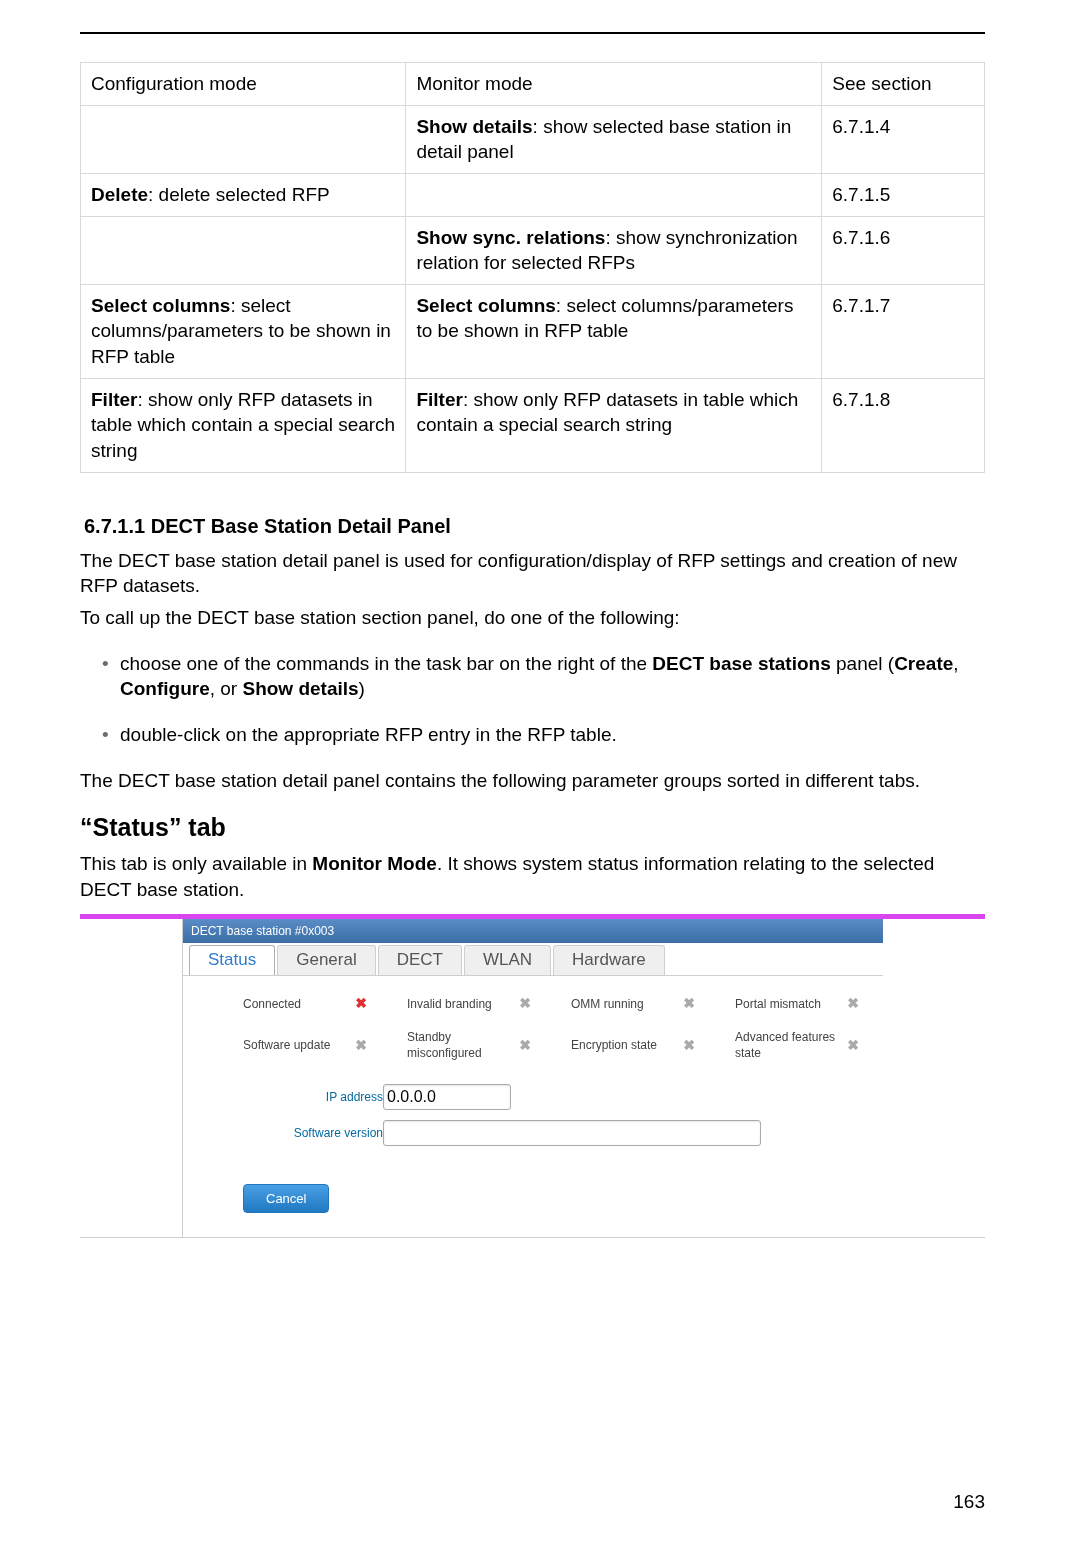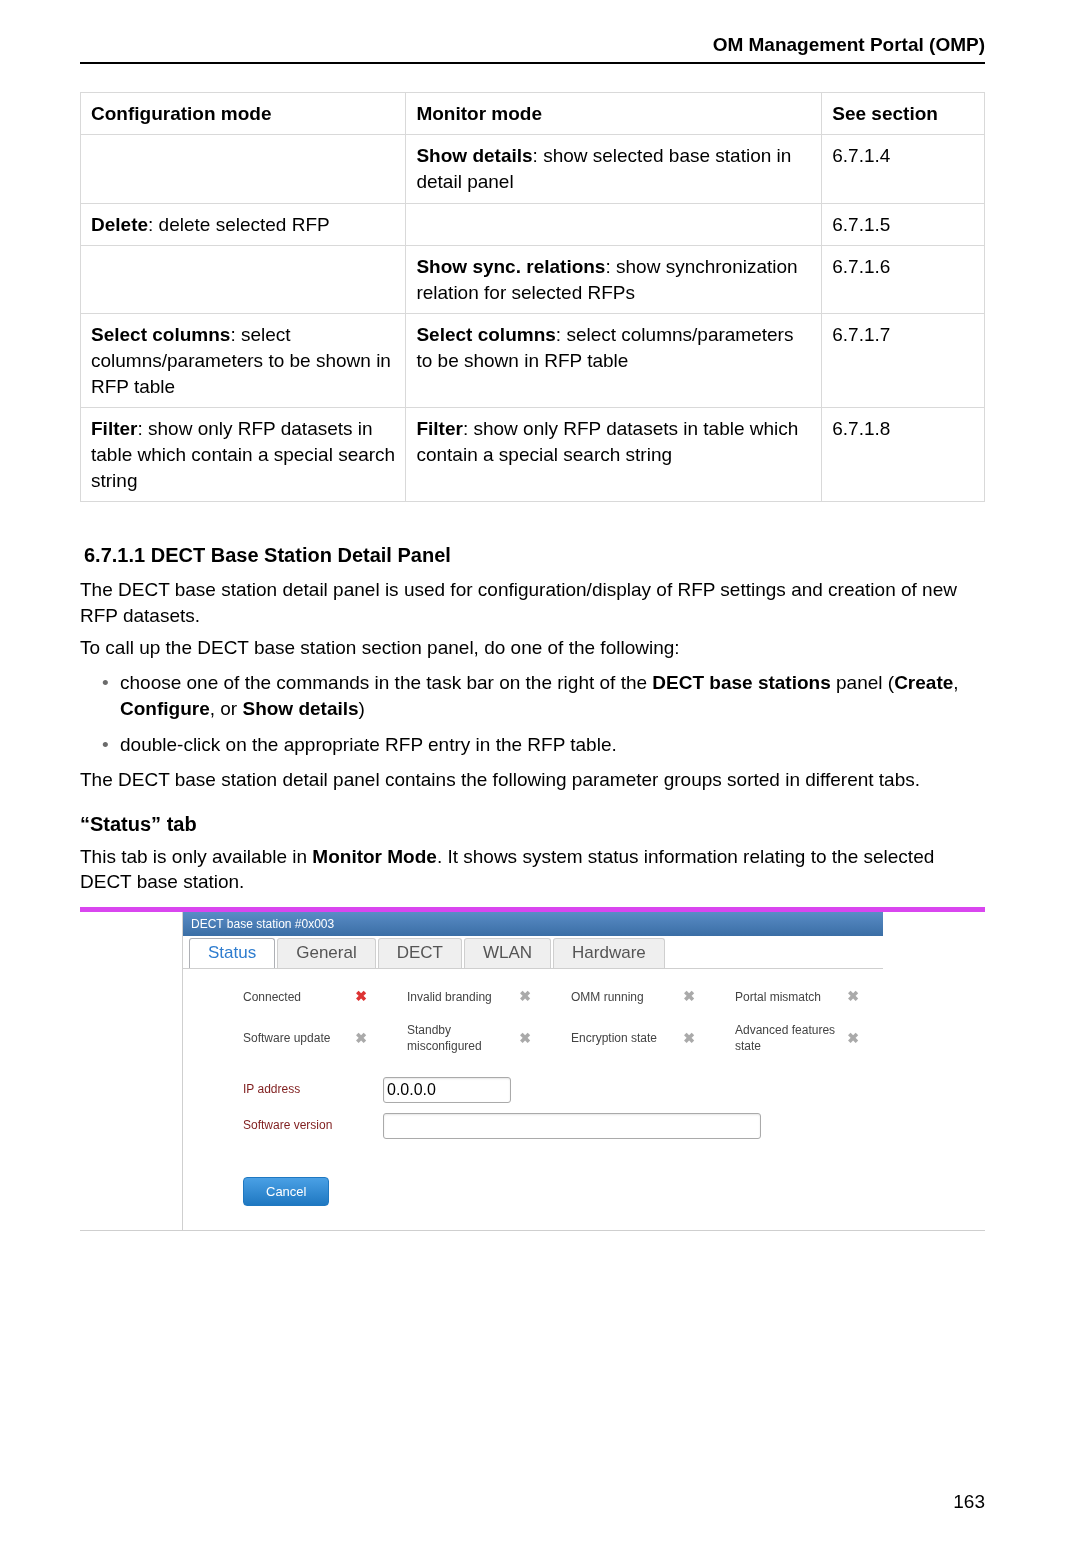--- a/index.html
+++ b/index.html
@@ -38,33 +38,33 @@
   .feature-table col.c1 { width: 36%; }
   .feature-table col.c2 { width: 46%; }
   .feature-table col.c3 { width: 18%; }
   .feature-table th, .feature-table td {
     border: 1px solid #d9d9d9;
     padding: 8px 10px;
     text-align: left;
     vertical-align: top;
     font-size: 19px;
   }
-  .feature-table th { font-weight: 700; }
+  .feature-table th { font-weight: 400; }
   .bold { font-weight: 700; }
   
   h2.section-num {
     font-size: 20px;
     font-weight: 700;
     margin: 40px 0 8px 4px;
   }
   p.body { margin: 6px 0; }
   ul.bullets { margin: 4px 0 4px 22px; padding: 0; }
-  ul.bullets li { margin: 10px 0; list-style: none; position: relative; padding-left: 18px; }
+  ul.bullets li { margin: 20px 0; list-style: none; position: relative; padding-left: 18px; }
   ul.bullets li::before { content: "•"; position: absolute; left: 0; color: #6b6b6b; }
-  h3.subhead { font-size: 20px; font-weight: 700; margin: 18px 0 6px 0; }
+  h3.subhead { font-size: 25px; font-weight: 700; margin: 18px 0 6px 0; }
   
   .screenshot-area {
     margin: 12px 0 24px 0;
     border-top: 5px solid #d946ef;
     border-bottom: 1px solid #cfcfcf;
     padding: 0;
     display: flex;
     justify-content: center;
   }
   .panel {
@@ -123,21 +123,21 @@
     justify-content: space-between;
   }
   .field-label { color: #444; }
   .x-red  { color: #d33; font-weight: 700; font-size: 14px; }
   .x-gray { color: #aaa; font-weight: 700; font-size: 14px; }
   .form-row {
     display: flex;
     align-items: center;
     margin: 10px 0;
   }
-  .form-row .lbl { width: 140px; color: #7f1d1d; }
+  .form-row .lbl { width: 140px; color: #0369a1; text-align: right; }
   .text-input {
     font-family: inherit;
     font-size: 16px;
     padding: 3px 3px;
     border: 1px solid #aaa;
     border-radius: 3px;
     box-shadow: inset 0 1px 2px rgba(0,0,0,0.1);
   }
   .btn-cancel {
     display: inline-block;
@@ -154,21 +154,20 @@
     position: absolute;
     bottom: 48px;
     right: 80px;
     font-size: 19px;
   }
 </style>
 </head>
 <body>
 
 <div class="page">
-  <div class="running-head">OM Management Portal (OMP)</div>
   <hr class="running-rule">
 
   <table class="feature-table">
     <colgroup>
         <col class="c1">
         <col class="c2">
         <col class="c3">
       </colgroup>
     <thead>
       <tr>

